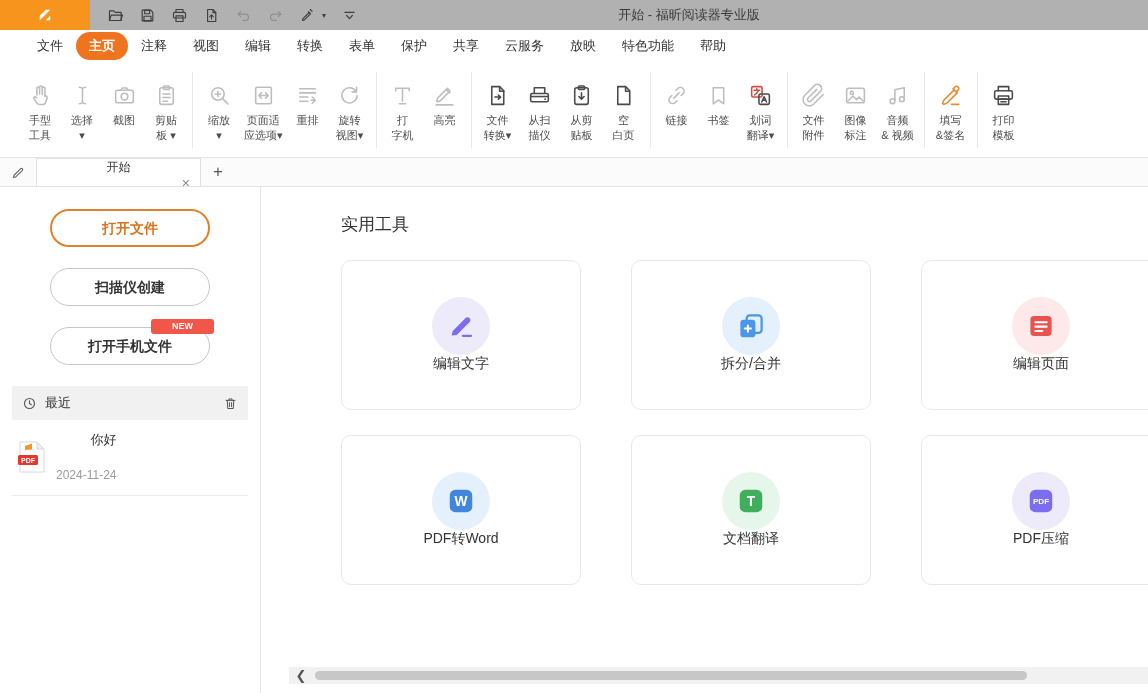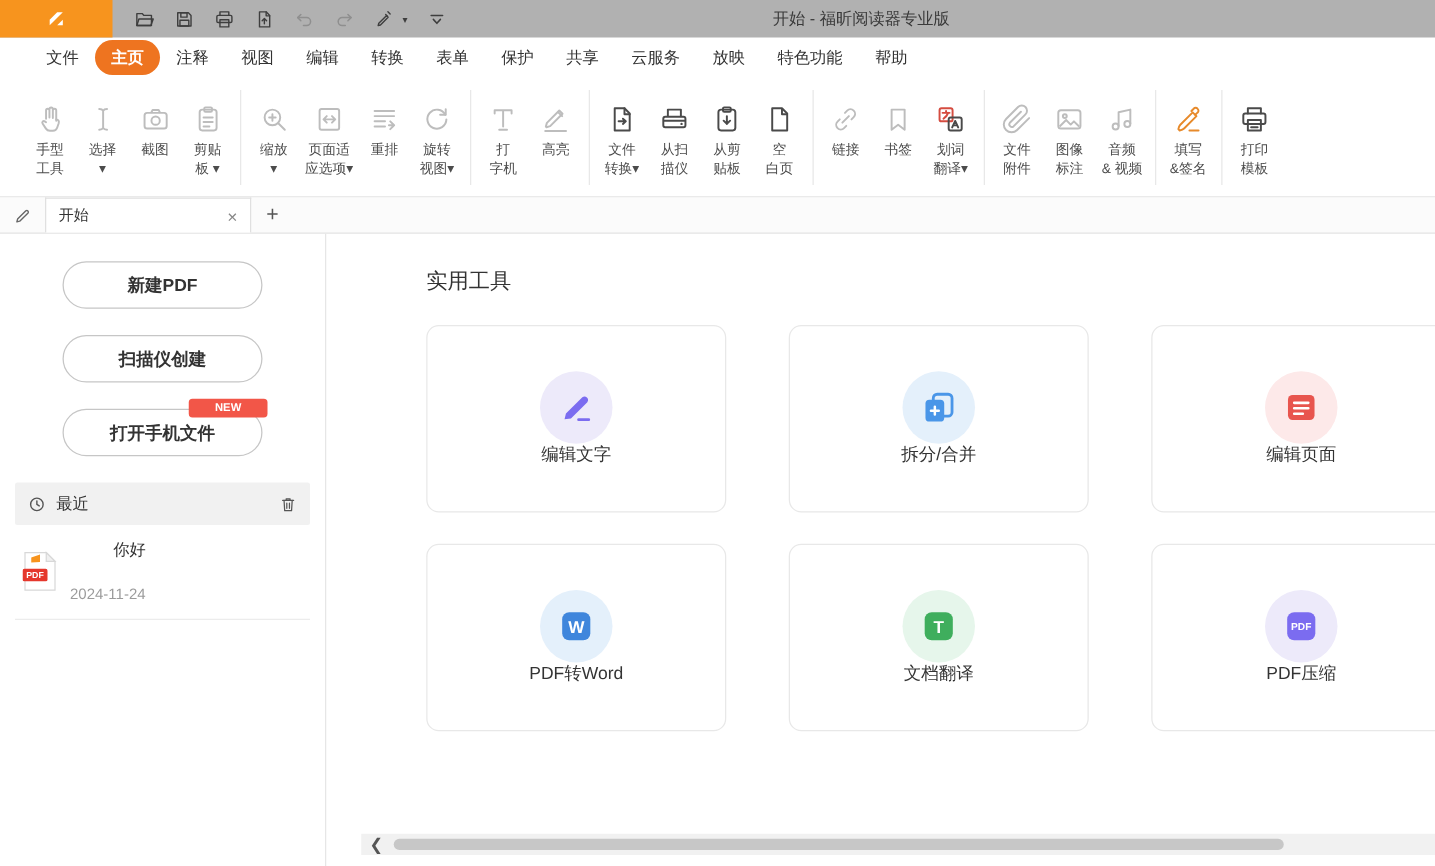--- a/index.html
+++ b/index.html
@@ -33,21 +33,21 @@
   .ricon svg { width:25px; height:25px; }
   .rbtn.disabled .ricon { color:#bdbdbd; }
   .rbtn.accent-orange .ricon { color:#e78a2b; }
   .rlabel { font-size:11px; line-height:1.3; color:#4c4c4c; text-align:center; white-space:pre-line; margin-top:3px; }
 
   
   .tabbar { height:29px; background:#fbfbfb; border-bottom:1px solid #e3e3e3; display:flex; align-items:stretch; flex:none; }
   .tab-pencil { width:36px; display:flex; align-items:center; justify-content:center; color:#666; }
   .tab-pencil svg { width:15px; height:15px; }
   .doc-tab { width:165px; background:#fff; border:1px solid #e0e0e0; border-bottom:none;
-    display:flex; align-items:center; padding:0 10px; font-size:12px; color:#333; }
+    display:flex; align-items:center; padding:0 10px; font-size:12px; color:#333;flex-direction:column; }
   .tab-close { margin-left:auto; color:#888; font-size:14px; line-height:1; }
   .newtab { width:34px; display:flex; align-items:center; justify-content:center; font-size:17px; color:#555; }
 
   
   .content { flex:1; display:flex; min-height:0; }
   .sidebar { width:261px; border-right:1px solid #e6e6e6; padding-top:22px; flex:none; }
   .sbtn { display:block; width:160px; height:38px; line-height:36px; margin:0 auto 21px; background:#fff;
     border:1px solid #c6c6c6; border-radius:19px; font-size:14px; font-weight:bold; color:#333;
     text-align:center; position:relative; }
   .sbtn.accent { border:2px solid #e0812f; color:#d9731f; line-height:34px; }
@@ -425,21 +425,21 @@
     <div class="doc-tab">
       <span>开始</span>
       <span class="tab-close">×</span>
     </div>
     <div class="newtab">+</div>
   </div>
 
   <div class="content">
 
     <div class="sidebar">
-      <button class="sbtn">新建PDF</button>
+      <button class="sbtn accent">打开文件</button>
       <button class="sbtn">扫描仪创建</button>
       <button class="sbtn">
         <span>打开手机文件</span>
         <span class="badge">NEW</span>
       </button>
 
       <div class="recent-header">
         <span class="hicon">
             <svg viewBox="0 0 24 24" fill="none" stroke="currentColor" stroke-width="1.8" stroke-linecap="round">
               <circle cx="12" cy="12" r="8"></circle>

